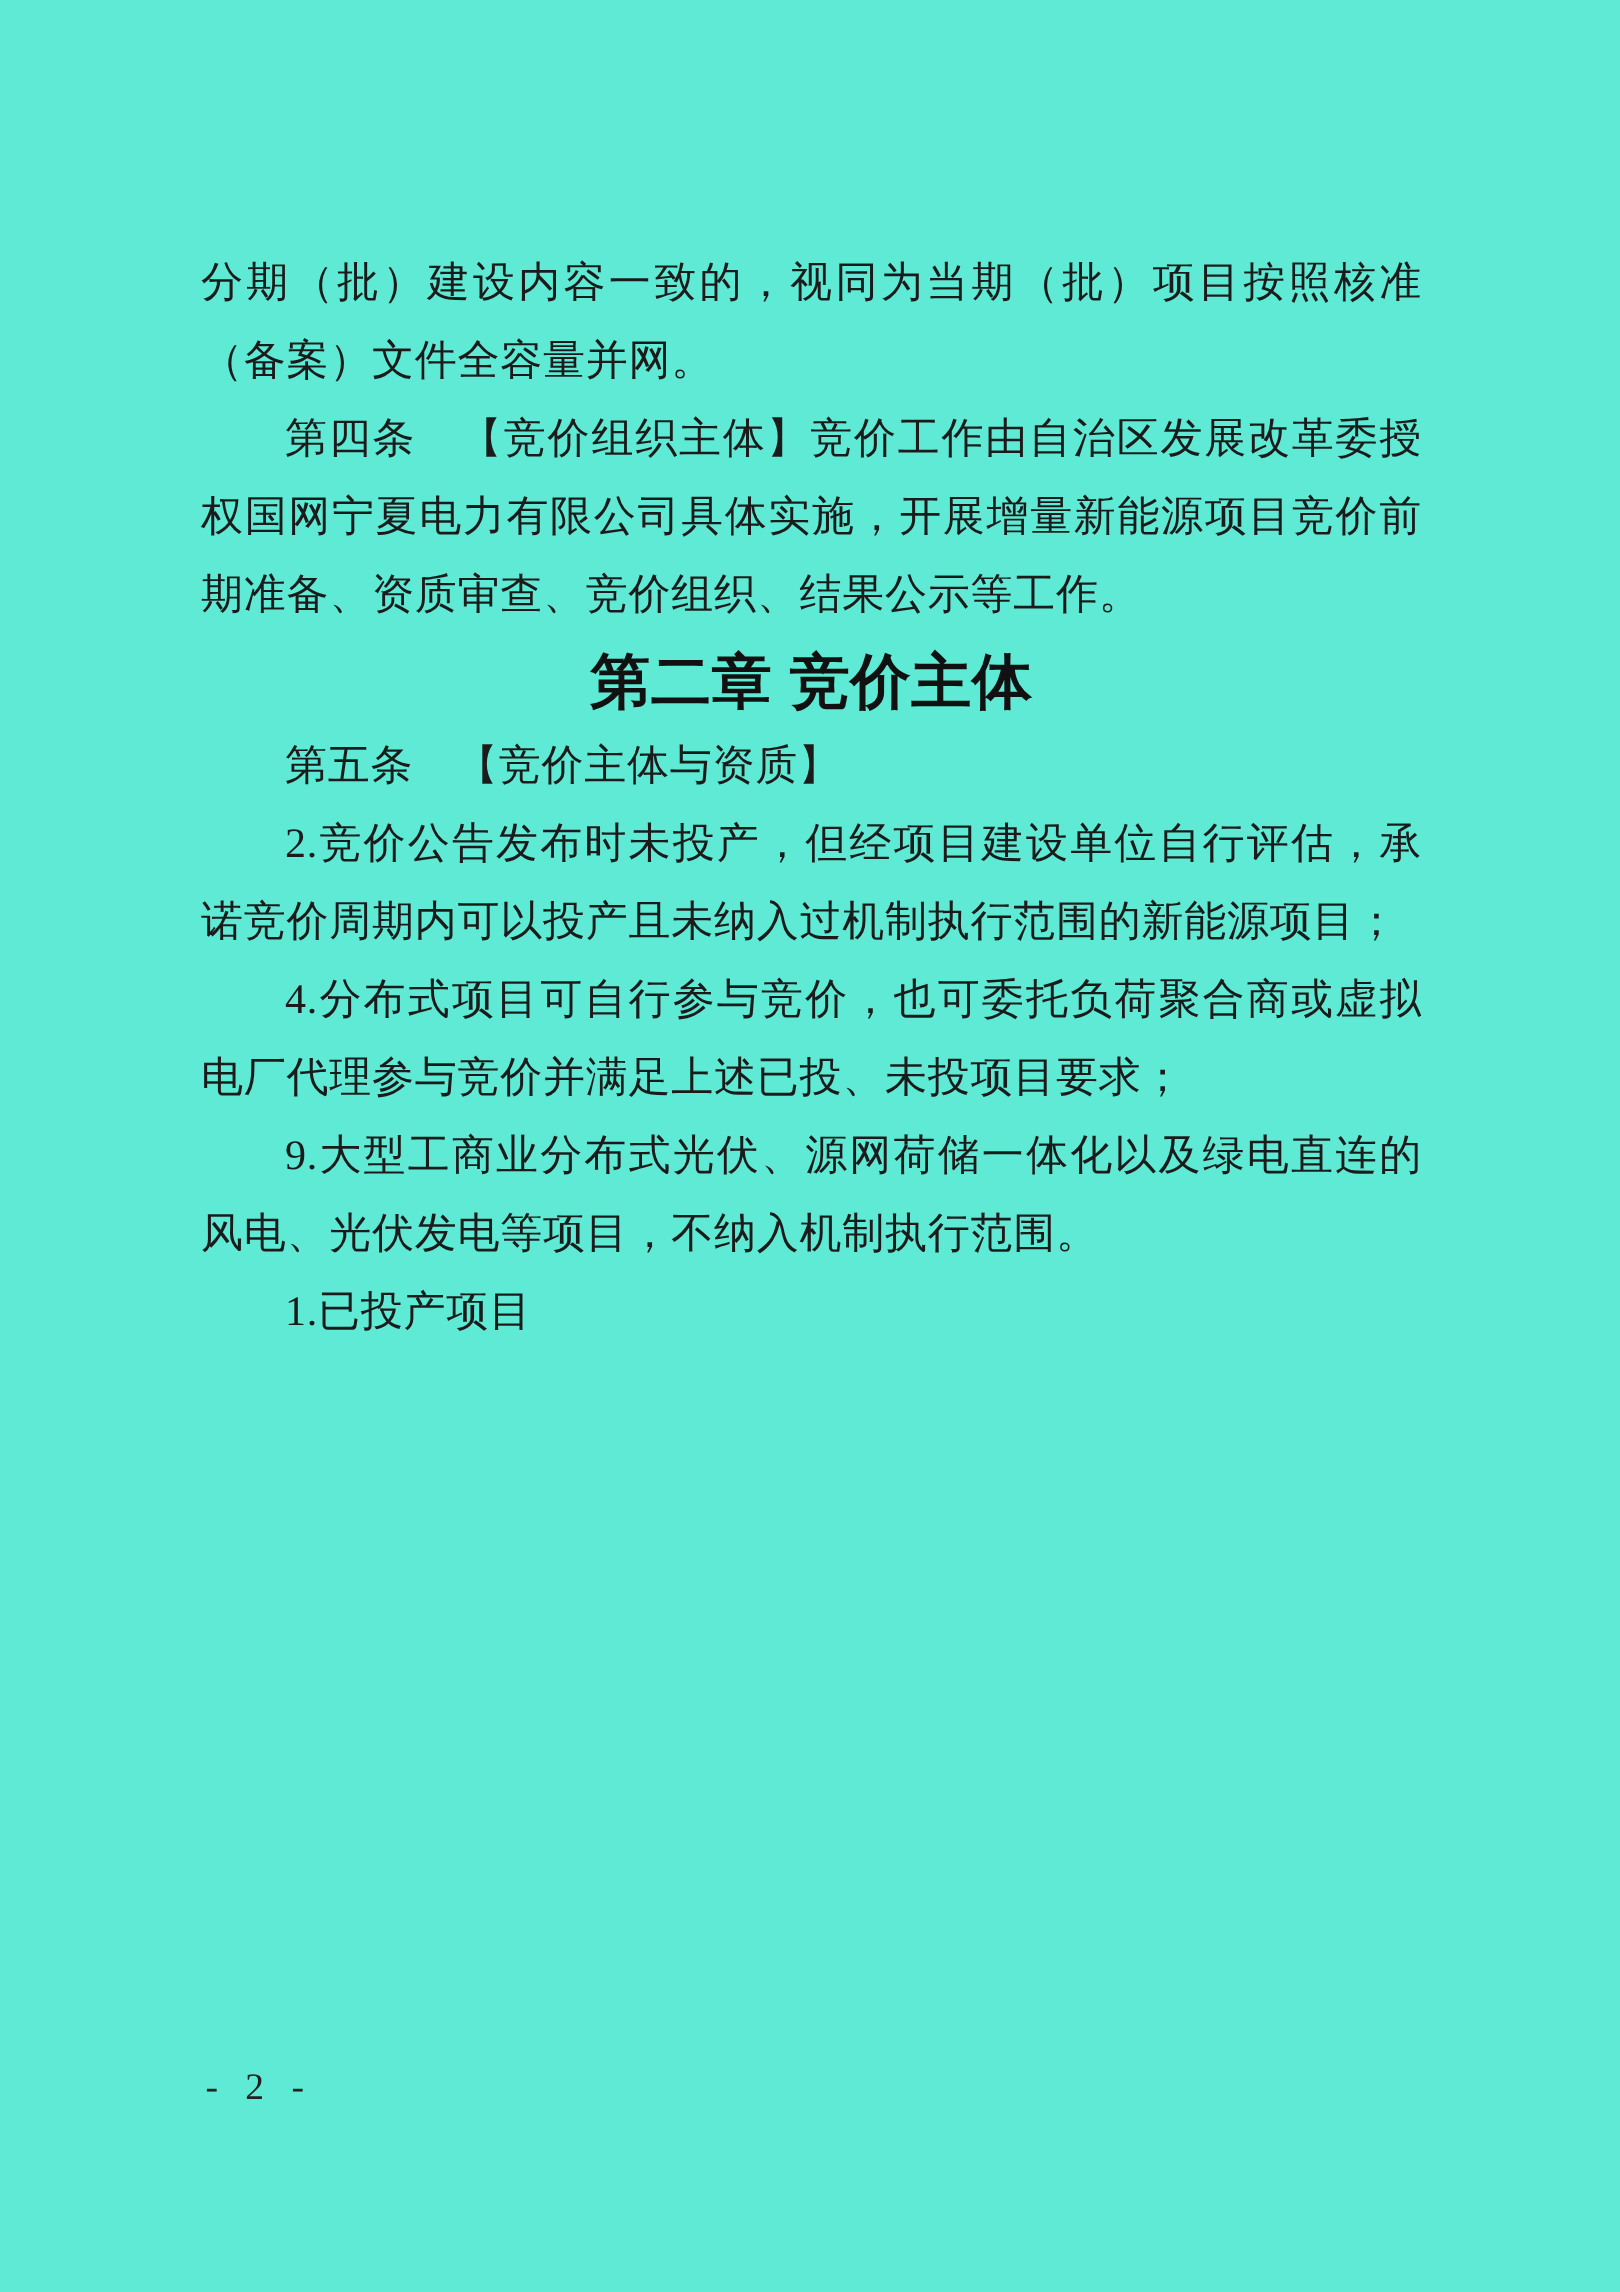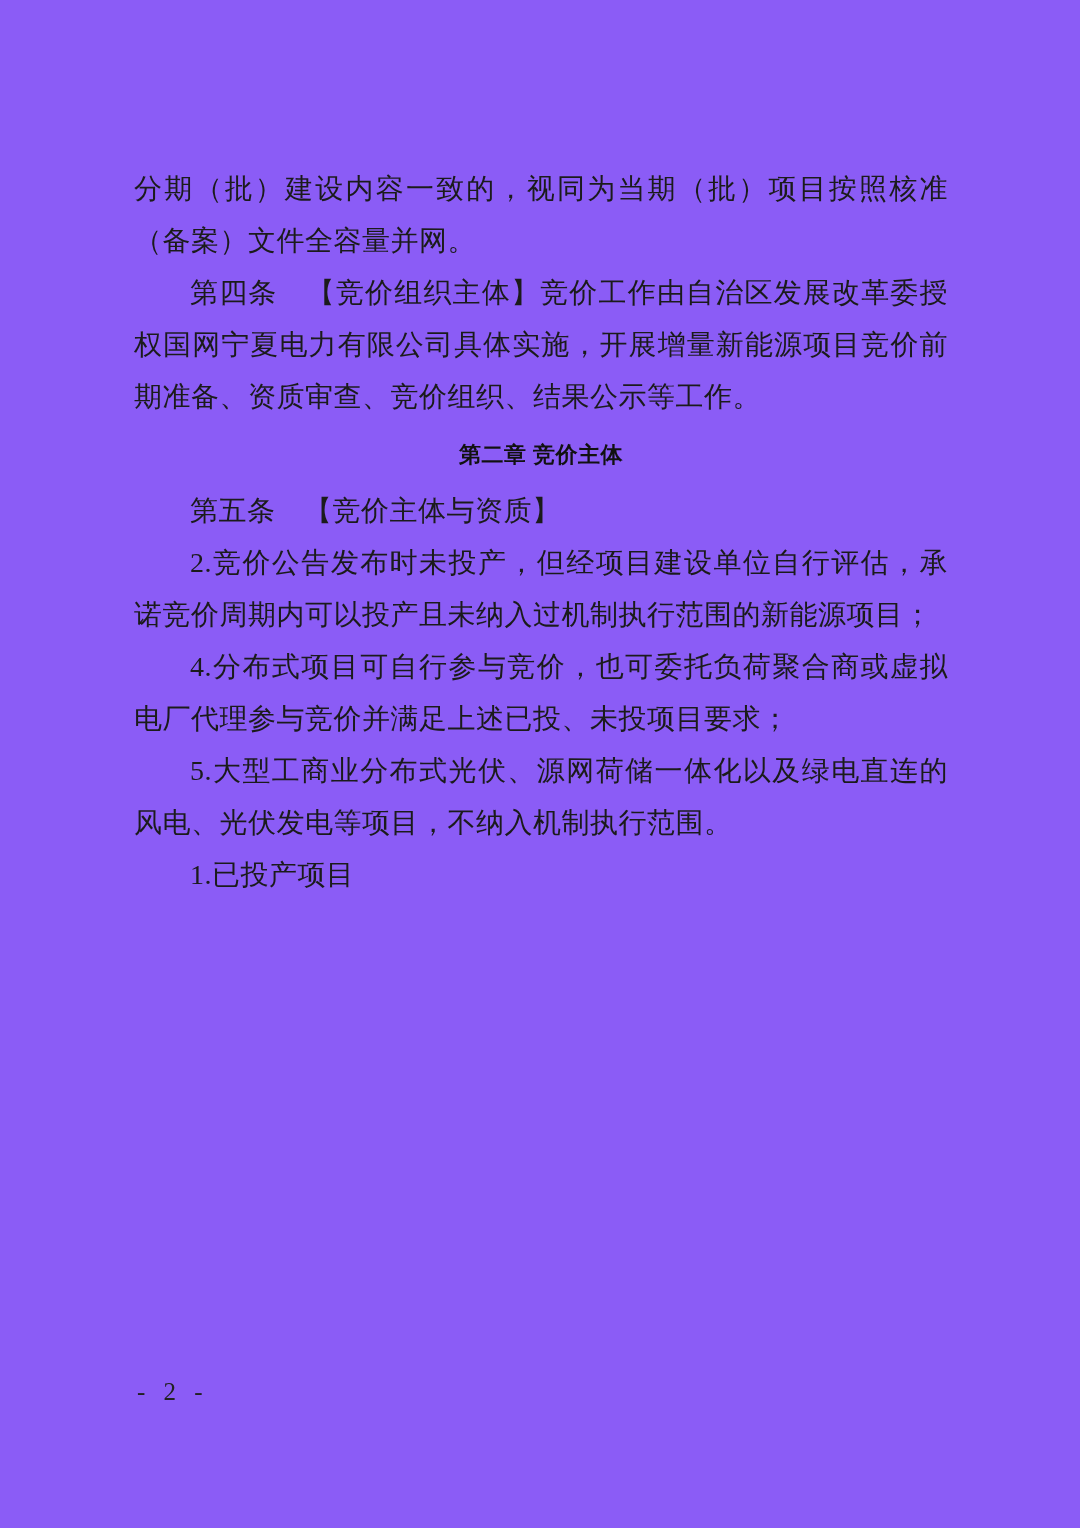--- a/index.html
+++ b/index.html
@@ -4,21 +4,21 @@
 <style>
   * { margin: 0; padding: 0; box-sizing: border-box; }
   html, body {
     background: #ffffff;
   }
   .page {
     position: relative;
     width: 1080px;
     height: 1528px;
     margin: 0 auto;
-    background: #8b5cf6;
+    background: #5eead4;
     color: #1b1b1b;
     font-family: "Liberation Serif", "DejaVu Serif", serif;
     overflow: hidden;
   }
   .content {
     position: absolute;
     left: 134px;
     top: 163px;
     width: 814px;
     font-size: 28px;
@@ -30,21 +30,21 @@
   p.para {
     text-indent: 2em;
     margin: 0;
   }
   p.para.no-indent {
     text-indent: 0;
   }
   h2.chapter-heading {
     font-family: "Liberation Sans", "DejaVu Sans", sans-serif;
     font-weight: 700;
-    font-size: 22px;
+    font-size: 40px;
     line-height: 52px;
     text-align: center;
     text-indent: 0;
     margin: 6px 0 4px 0;
     color: #111111;
   }
   .page-footer {
     position: absolute;
     left: 137px;
     top: 1376px;
@@ -67,21 +67,21 @@
     <h2 class="chapter-heading">第二章 竞价主体</h2>
 
     <p class="para">第五条　【竞价主体与资质】</p>
 
 
 
     <p class="para">2.竞价公告发布时未投产，但经项目建设单位自行评估，承诺竞价周期内可以投产且未纳入过机制执行范围的新能源项目；</p>
 
     <p class="para">4.分布式项目可自行参与竞价，也可委托负荷聚合商或虚拟电厂代理参与竞价并满足上述已投、未投项目要求；</p>
 
-    <p class="para">5.大型工商业分布式光伏、源网荷储一体化以及绿电直连的风电、光伏发电等项目，不纳入机制执行范围。</p>
+    <p class="para">9.大型工商业分布式光伏、源网荷储一体化以及绿电直连的风电、光伏发电等项目，不纳入机制执行范围。</p>
 
 
 
     <p class="para">1.已投产项目</p>
 
   </div>
 
   <div class="page-footer">- 2 -</div>
 </div>
 

